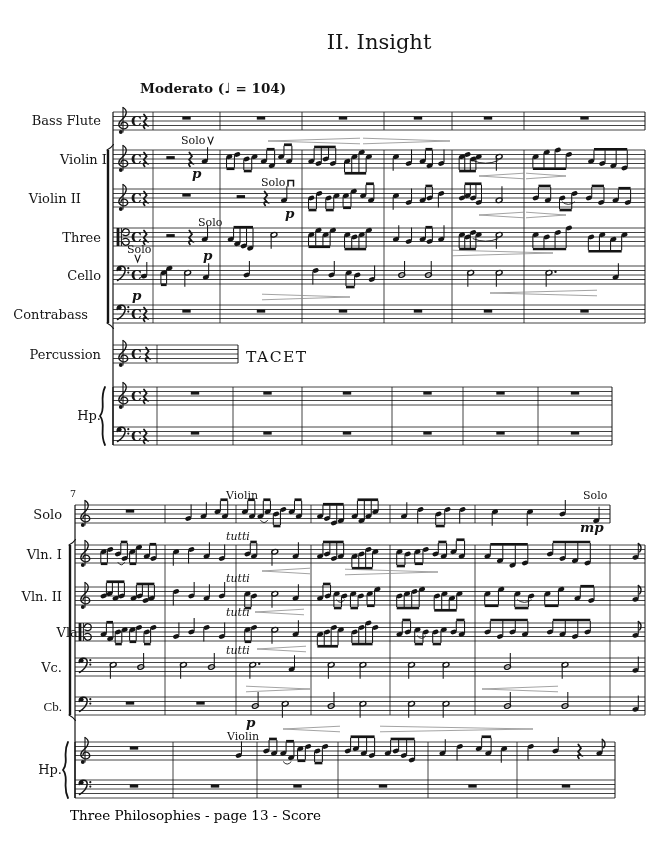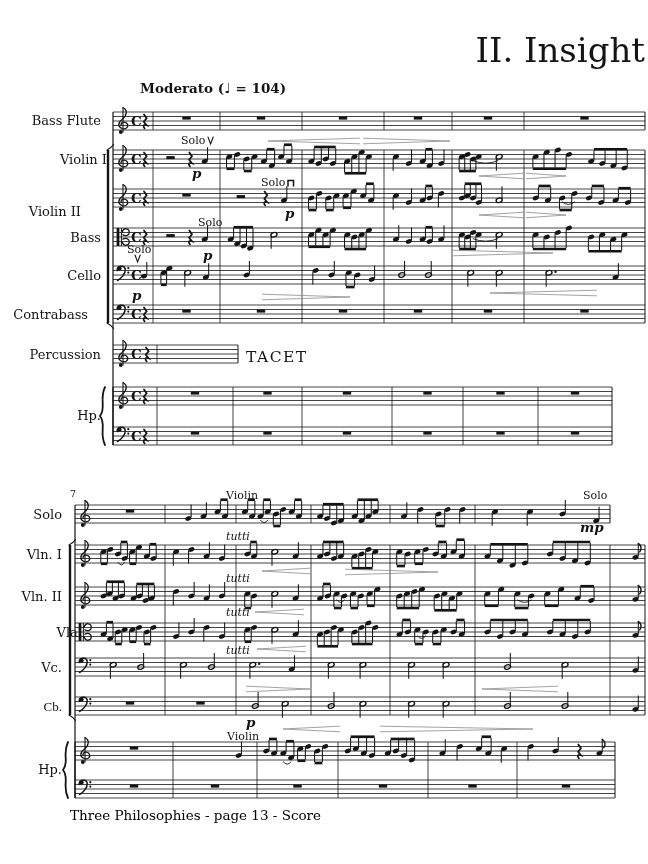--- a/index.html
+++ b/index.html
@@ -1,20 +1,20 @@
 <!DOCTYPE html>
 <html><head>
 <meta charset="utf-8">
 <style>
   html,body{margin:0;padding:0;background:#e8e8e8;}
   .page{position:relative;width:648px;height:864px;background:#ffffff;overflow:hidden;
         font-family:"DejaVu Serif",serif;}
   svg#score{position:absolute;left:0;top:0;}
-  .title{position:absolute;left:113px;width:532px;top:30px;text-align:right;
-         font-size:34px;color:#141414;}
+  .title{position:absolute;left:113px;width:532px;top:30px;text-align:center;
+         font-size:21px;color:#141414;}
   .tempo{position:absolute;left:140px;top:80px;font-size:13.5px;font-weight:bold;color:#141414;}
   .tempo .noteglyph{font-family:"DejaVu Sans",sans-serif;font-weight:normal;font-size:14px;}
   .footer{position:absolute;left:70px;top:807px;font-size:13.5px;color:#000000;}
   #labels .ilabel{position:absolute;left:0;text-align:right;font-size:13px;color:#141414;
          box-sizing:border-box;padding-right:6px;line-height:13px;}
 </style>
 </head>
 <body>
 
 <div class="page">
@@ -1093,22 +1093,22 @@
         <text x="226" y="654" font-family="'DejaVu Serif',serif" fill="#141414" font-size="11" font-style="italic">tutti</text>
         <text x="246" y="727" font-family="'DejaVu Serif',serif" fill="#141414" font-size="13.5" font-weight="bold" font-style="italic">p</text>
         <text x="227" y="740" font-family="'DejaVu Serif',serif" fill="#141414" font-size="11">Violin</text>
       </g>
     </svg>
   <div class="title">II. Insight</div>
   <div class="tempo"><span>Moderato (</span><span class="noteglyph">♩</span><span> = 104)</span></div>
   <div id="labels">
       <div class="ilabel" style="top: 114px; width: 107px;">Bass Flute</div>
       <div class="ilabel" style="top: 153px; width: 113px;">Violin I</div>
-      <div class="ilabel" style="top: 192px; width: 87px; margin-top: 13px;">Violin II</div>
-      <div class="ilabel" style="top: 231px; width: 107px;">Bass</div>
+      <div class="ilabel" style="top: 192px; width: 87px;">Violin II</div>
+      <div class="ilabel" style="top: 231px; width: 107px;">Three</div>
       <div class="ilabel" style="top: 269px; width: 107px;">Cello</div>
       <div class="ilabel" style="top: 308px; width: 94px;">Contrabass</div>
       <div class="ilabel" style="top: 348px; width: 107px;">Percussion</div>
       <div class="ilabel" style="top: 409px; width: 107px;">Hp.</div>
       <div class="ilabel" style="top: 508px; width: 68px;">Solo</div>
       <div class="ilabel" style="top: 548px; width: 68px;">Vln. I</div>
       <div class="ilabel" style="top: 590px; width: 68px;">Vln. II</div>
       <div class="ilabel" style="top: 626px; width: 88px;">Vla.</div>
       <div class="ilabel" style="top: 661px; width: 68px;">Vc.</div>
       <div class="ilabel" style="top: 700px; width: 68px; font-family: Liberation Serif, serif;">Cb.</div>

